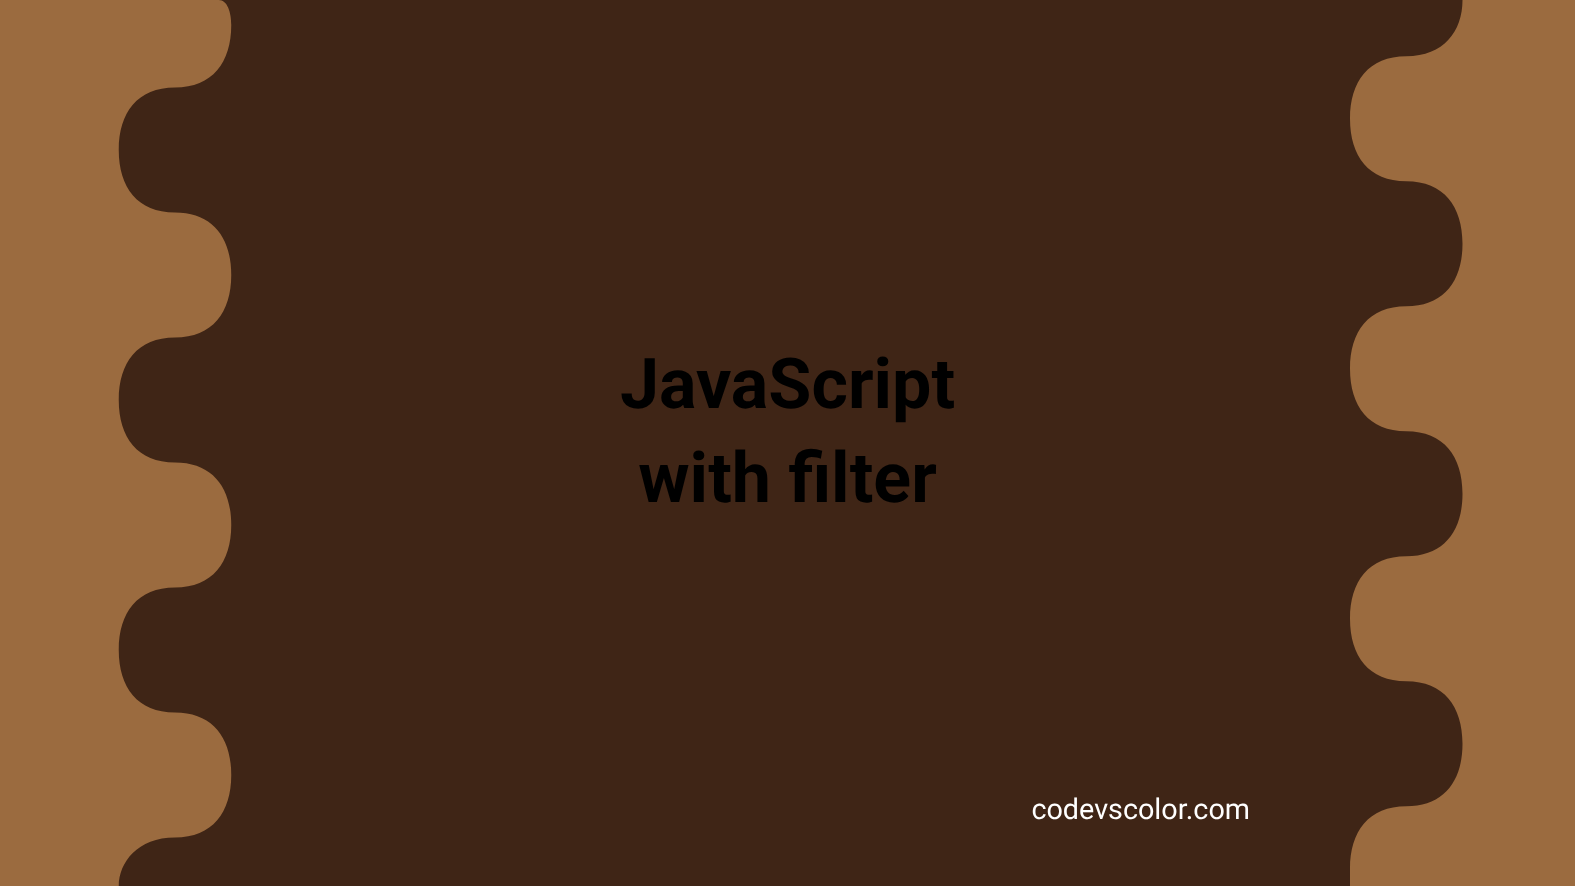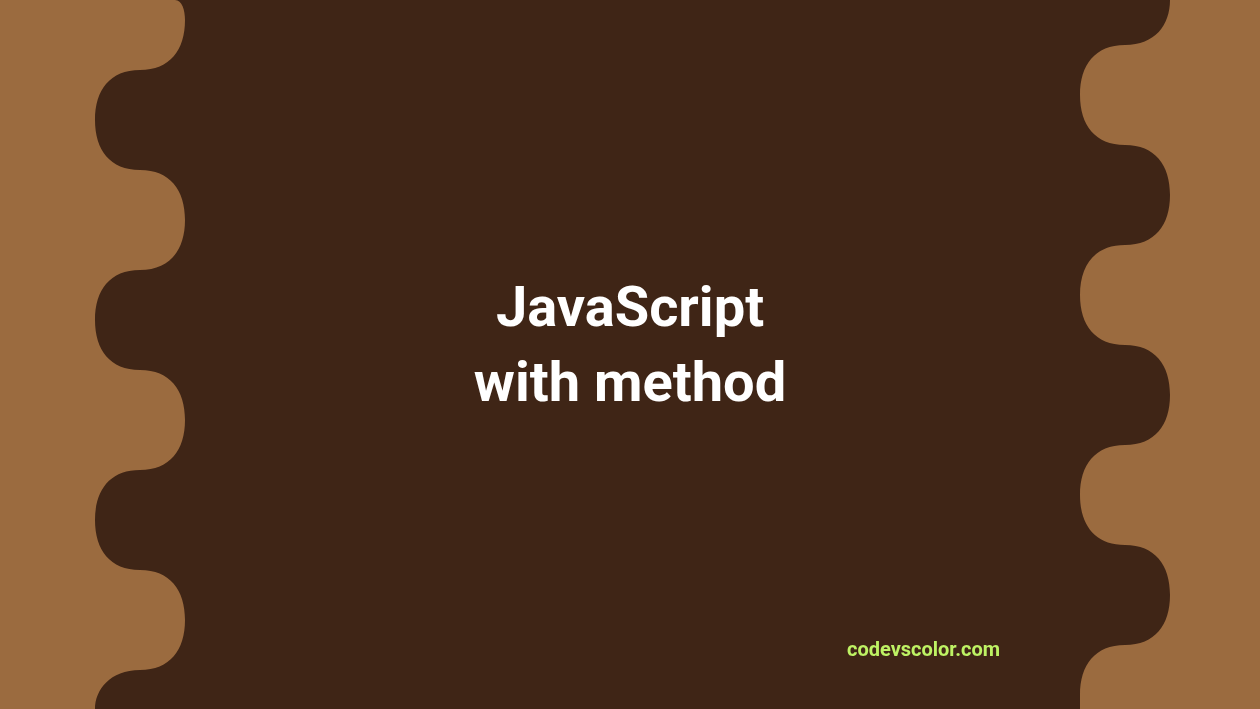--- a/index.html
+++ b/index.html
@@ -21,33 +21,33 @@
       left: 0;
       width: 100%;
       height: 100%;
     }
     .title {
       position: absolute;
       top: 50%;
       left: 50%;
       transform: translate(-50%, -56%);
       text-align: center;
-      color: #ffffff;
+      color: #000000;
       font-size: 56px;
       font-weight: 700;
       line-height: 1.35;
       width: 900px;
     }
     .watermark {
       position: absolute;
       bottom: 48px;
       right: 260px;
-      color: #bef264;
-      font-size: 20px;
-      font-weight: 700;
+      color: #ffffff;
+      font-size: 23px;
+      font-weight: 400;
     }
   </style>
 </head>
 <body>
 
 <svg class="blob-shape" viewBox="0 0 1260 709" preserveAspectRatio="none">
   <path fill="#3f2516" d="
     M 90,0 
     L 1170,0
     C 1170,25 1155,45 1125,45
@@ -80,16 +80,16 @@
     C 110,170 95,150 95,120
     C 95,90 110,70 140,70
     C 170,70 185,50 185,20
     C 185,10 182,0 175,0
     Z
   "></path>
 </svg>
 
 <div class="title">
   <div>JavaScript</div>
-  <div>with method</div>
+  <div>with filter</div>
 </div>
 
 <div class="watermark">codevscolor.com</div>
 
 </body></html>

